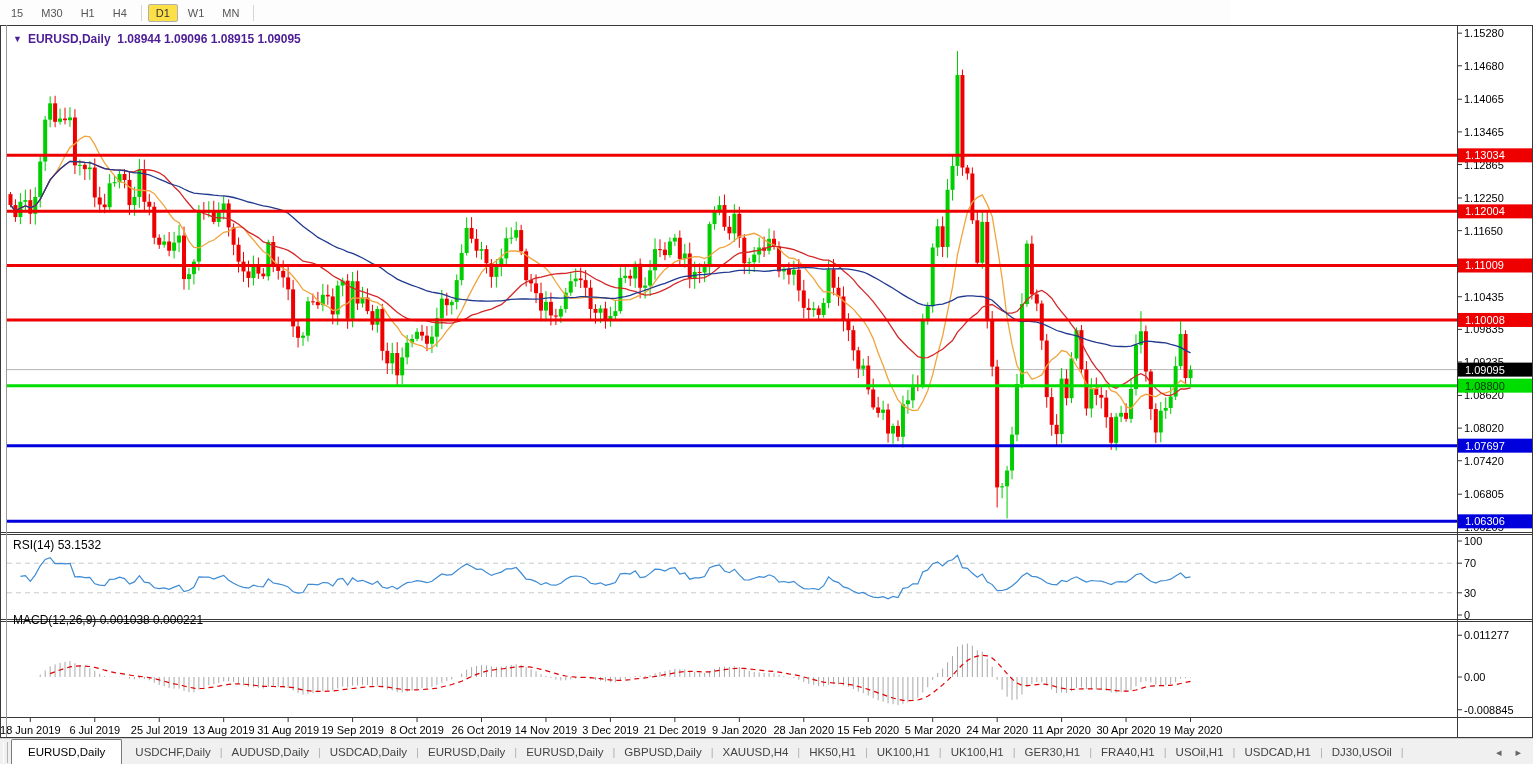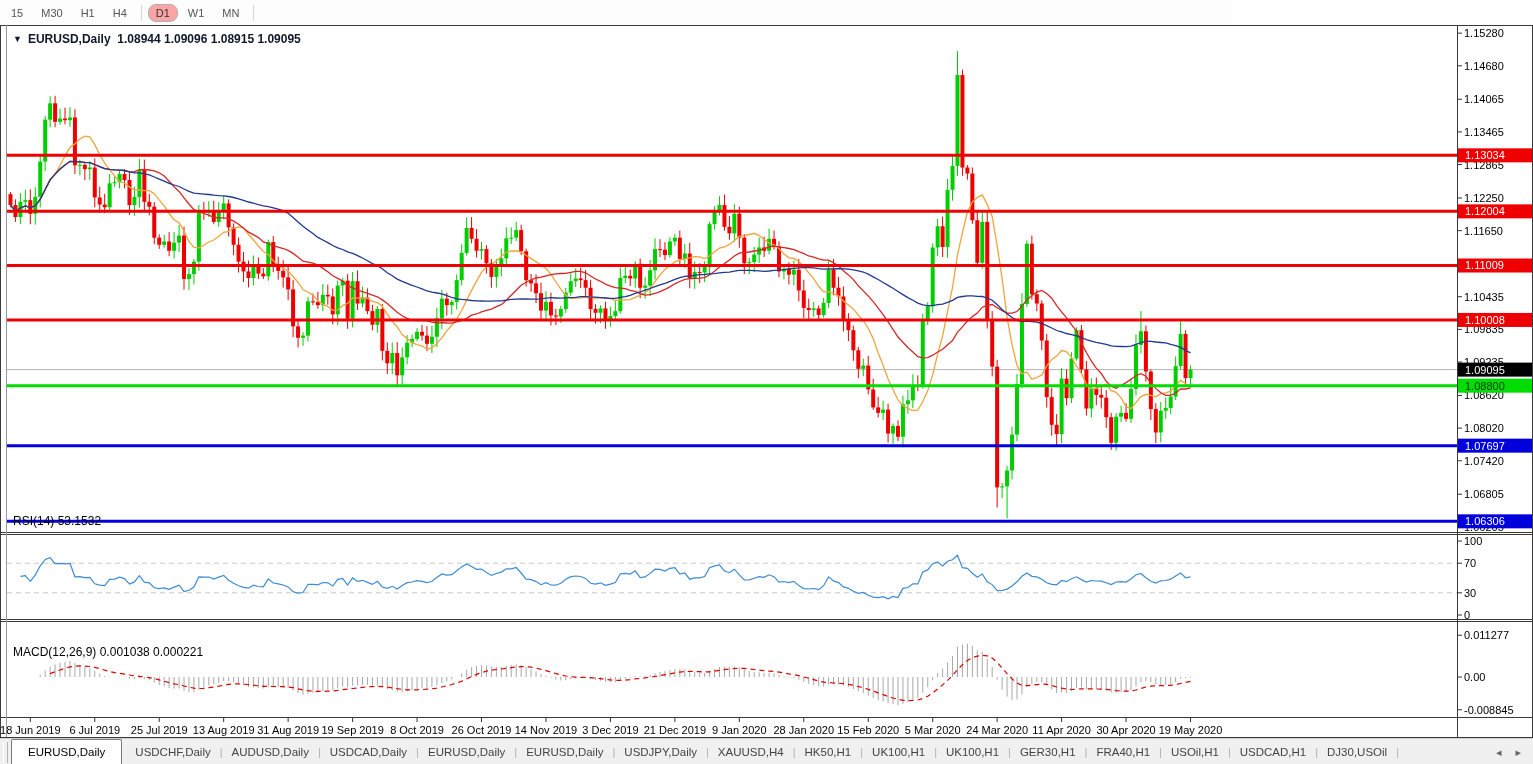--- a/index.html
+++ b/index.html
@@ -1,25 +1,25 @@
 <!DOCTYPE html>
 <html><head>
 <meta charset="utf-8">
 <style>
   html,body{margin:0;padding:0;width:1533px;height:764px;overflow:hidden;background:#fff;
     font-family:"Liberation Sans",sans-serif;-webkit-font-smoothing:none;}
   #toolbar{position:absolute;left:0;top:0;width:1231px;height:25px;background:#fdfdfd;
     display:flex;align-items:center;padding-left:2px;box-sizing:border-box;}
   .tfbtn{font-size:11px;color:#555;padding:2px 7px;margin:0 1px;border:1px solid transparent;cursor:default;}
-  .tfbtn.active{background:#fca5a5;border:1px solid #b0b0b0;border-radius:8px;color:#333;}
+  .tfbtn.active{background:#fde047;border:1px solid #b0b0b0;border-radius:2px;color:#333;}
   .tbsep{width:1px;height:16px;background:#d5d5d5;margin:0 5px;}
   #chart-window{position:absolute;left:0;top:25px;width:1533px;height:713px;}
   #chart-svg{position:absolute;left:0;top:0;}
   .panel-label{position:absolute;font-size:12px;color:#000;z-index:5;}
-  #chart-title{position:absolute;left:13px;top:7px;font-size:12px;font-weight:bold;color:#0f172a;z-index:5;}
+  #chart-title{position:absolute;left:13px;top:7px;font-size:12px;font-weight:bold;color:#4c1d95;z-index:5;}
   #chart-title .tri{font-size:9px;margin-right:6px;vertical-align:1px;}
   .overlay{position:absolute;background:transparent;z-index:4;}
   #tabbar{position:absolute;left:0;top:738px;width:1533px;height:26px;background:#f0f0f0;
     border-top:1px solid #d0d0d0;display:flex;align-items:stretch;box-sizing:border-box;}
   #tabgrip{width:3px;border-left:1px solid #fff;border-right:1px solid #b5b5b5;margin:3px 3px 1px 3px;}
   .tab{font-size:11.5px;color:#444;display:flex;align-items:center;padding:9px 9px;white-space:nowrap;cursor:default;}
   .tab.active{background:#ffffff;border:1px solid #7a7a7a;border-bottom:none;color:#000;
     padding:0 16px;margin-right:4px;border-radius:2px 2px 0 0;}
   .tabsep{color:#b0b0b0;display:flex;align-items:center;font-size:11px;}
   #tab-arrows{position:absolute;right:12px;top:0;height:26px;display:flex;align-items:center;gap:14px;
@@ -890,22 +890,22 @@
       <line x1="1061.6087866108785" y1="693" x2="1061.6087866108785" y2="697" stroke="#333"></line>
       <text x="1061.6087866108785" y="709" text-anchor="middle" font-size="11" font-family="Liberation Sans, sans-serif" fill="#000">11 Apr 2020</text>
       <line x1="1126.0648535564853" y1="693" x2="1126.0648535564853" y2="697" stroke="#333"></line>
       <text x="1126.0648535564853" y="709" text-anchor="middle" font-size="11" font-family="Liberation Sans, sans-serif" fill="#000">30 Apr 2020</text>
       <line x1="1190.520920502092" y1="693" x2="1190.520920502092" y2="697" stroke="#333"></line>
       <text x="1190.520920502092" y="709" text-anchor="middle" font-size="11" font-family="Liberation Sans, sans-serif" fill="#000">19 May 2020</text>
     </svg>
 
   <div id="chart-title"><span class="tri">▼</span><span>EURUSD,Daily</span>&nbsp;&nbsp;<span>1.08944 1.09096 1.08915 1.09095</span></div>
 
-  <div class="panel-label" style="left:13px;top:489px;">RSI(14) 53.1532</div>
-  <div class="panel-label" style="left:13px;top:620px;">MACD(12,26,9) 0.001038 0.000221</div>
+  <div class="panel-label" style="left:13px;top:513px;">RSI(14) 53.1532</div>
+  <div class="panel-label" style="left:13px;top:588px;">MACD(12,26,9) 0.001038 0.000221</div>
 
   <div class="overlay" style="left:7px;top:0;width:1450px;height:507px;"></div>
   <div class="overlay" style="left:7px;top:510px;width:1450px;height:85px;"></div>
   <div class="overlay" style="left:7px;top:597px;width:1450px;height:96px;"></div>
   <div class="overlay" style="left:1458px;top:0;width:75px;height:693px;"></div>
   <div class="overlay" style="left:7px;top:693px;width:1450px;height:19px;"></div>
 </div>
 
 <div id="tabbar">
   <div id="tabgrip"></div>
@@ -914,21 +914,21 @@
       <div class="tab">USDCHF,Daily</div>
       <div class="tabsep">|</div>
       <div class="tab">AUDUSD,Daily</div>
       <div class="tabsep">|</div>
       <div class="tab">USDCAD,Daily</div>
       <div class="tabsep">|</div>
       <div class="tab">EURUSD,Daily</div>
       <div class="tabsep">|</div>
       <div class="tab">EURUSD,Daily</div>
       <div class="tabsep">|</div>
-      <div class="tab">USDJPY,Daily</div>
+      <div class="tab">GBPUSD,Daily</div>
       <div class="tabsep">|</div>
       <div class="tab">XAUUSD,H4</div>
       <div class="tabsep">|</div>
       <div class="tab">HK50,H1</div>
       <div class="tabsep">|</div>
       <div class="tab">UK100,H1</div>
       <div class="tabsep">|</div>
       <div class="tab">UK100,H1</div>
       <div class="tabsep">|</div>
       <div class="tab">GER30,H1</div>

